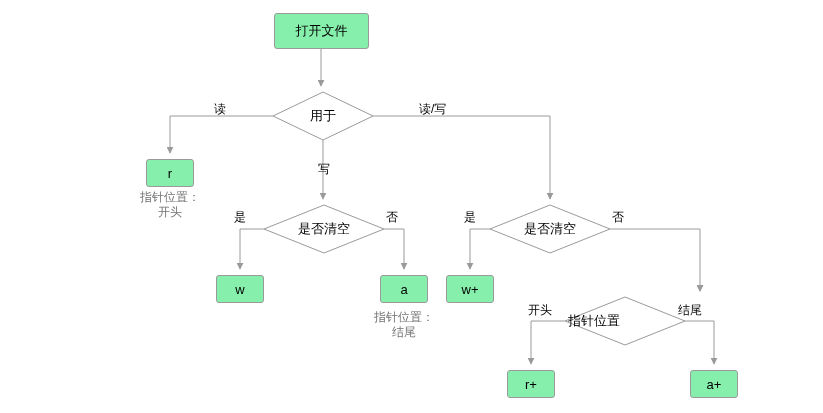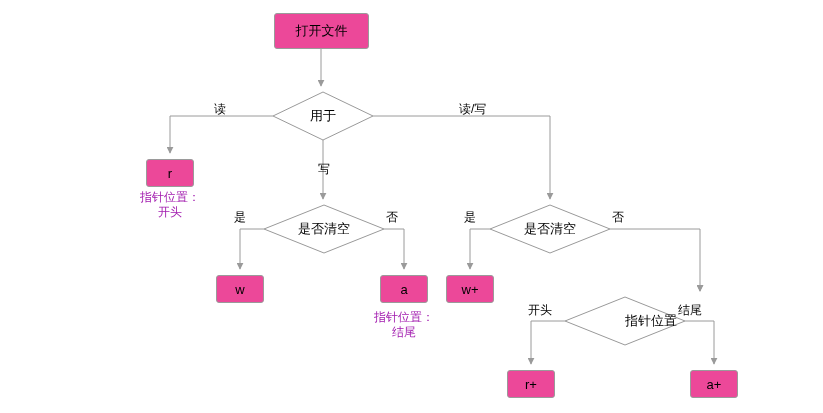--- a/index.html
+++ b/index.html
@@ -25,37 +25,37 @@
     height: 413px;
   }
   .node {
     position: absolute;
     box-sizing: border-box;
     display: flex;
     align-items: center;
     justify-content: center;
     font-size: 13px;
     color: #000000;
-    background: #ec4899;
+    background: #86efac;
     text-align: center;
     white-space: nowrap;
   }
   .node.box {
     border: 1px solid #9a9a9a;
     border-radius: 3px;
   }
   .node.diamond-label {
     border: none;
     background: transparent;
     align-items: center;
   }
   .free-label {
     position: absolute;
     font-size: 12px;
-    color: #a21caf;
+    color: #737373;
     white-space: nowrap;
     line-height: 15px;
     text-align: center;
   }
   .edge-label {
     position: absolute;
     font-size: 12px;
     color: #000000;
     background: transparent;
     white-space: nowrap;
@@ -133,34 +133,34 @@
   </div>
 
   <div class="node diamond-label" style="left:490px;top:205px;width:120px;height:48px;">
     <span>是否清空</span>
   </div>
 
   <div class="node box" style="left:446px;top:275px;width:48px;height:28px;">
     <span>w+</span>
   </div>
 
-  <div class="node diamond-label" style="left:591px;top:297px;width:120px;height:48px;">
+  <div class="node diamond-label" style="left:534px;top:297px;width:120px;height:48px;">
     <span>指针位置</span>
   </div>
 
   <div class="node box" style="left:507px;top:370px;width:48px;height:28px;">
     <span>r+</span>
   </div>
 
   <div class="node box" style="left:690px;top:370px;width:48px;height:28px;">
     <span>a+</span>
   </div>
 
   <div class="edge-label" style="left:214px;top:101px;">读</div>
-  <div class="edge-label" style="left:419px;top:101px;margin-left:40px;">读/写</div>
+  <div class="edge-label" style="left:419px;top:101px;">读/写</div>
   <div class="edge-label" style="left:318px;top:161px;">写</div>
   <div class="edge-label" style="left:234px;top:209px;">是</div>
   <div class="edge-label" style="left:386px;top:209px;">否</div>
   <div class="edge-label" style="left:464px;top:209px;">是</div>
   <div class="edge-label" style="left:612px;top:209px;">否</div>
   <div class="edge-label" style="left:528px;top:302px;">开头</div>
   <div class="edge-label" style="left:678px;top:302px;">结尾</div>
 
   <div class="free-label" style="left:117px;top:190px;width:106px;">
     <span>指针位置：<br>开头</span>

